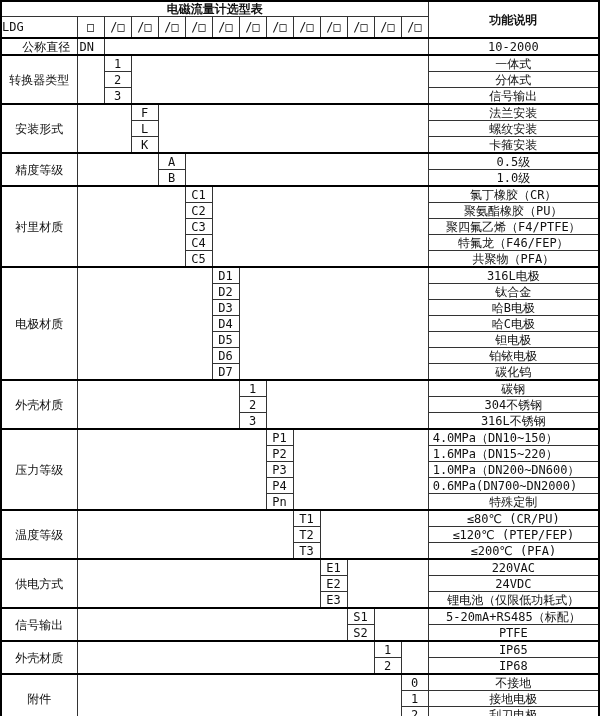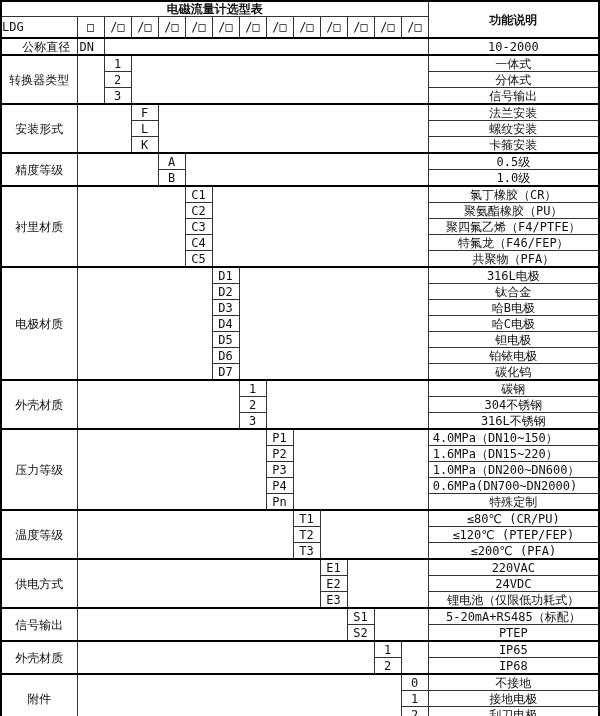--- a/index.html
+++ b/index.html
@@ -244,21 +244,21 @@
         </tr>
         <tr class="gtop">
           <td class="lab" rowspan="2">信号输出</td>
           <td class="sp" rowspan="2" colspan="10"></td>
           <td class="code">S1</td>
           <td class="sp" rowspan="2" colspan="2"></td>
           <td class="desc">5-20mA+RS485（标配）</td>
         </tr>
         <tr>
           <td class="code">S2</td>
-          <td class="desc">PTEP</td>
+          <td class="desc">PTFE</td>
         </tr>
         <tr class="gtop">
           <td class="lab" rowspan="2">外壳材质</td>
           <td class="sp" rowspan="2" colspan="11"></td>
           <td class="code">1</td>
           <td class="sp" rowspan="2" colspan="1"></td>
           <td class="desc">IP65</td>
         </tr>
         <tr>
           <td class="code">2</td>

